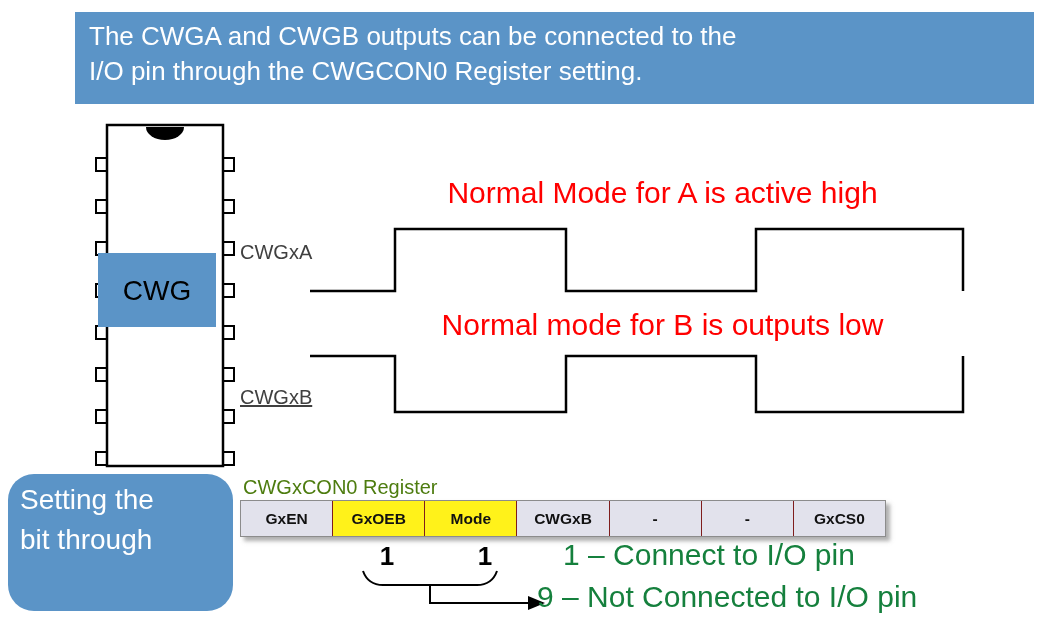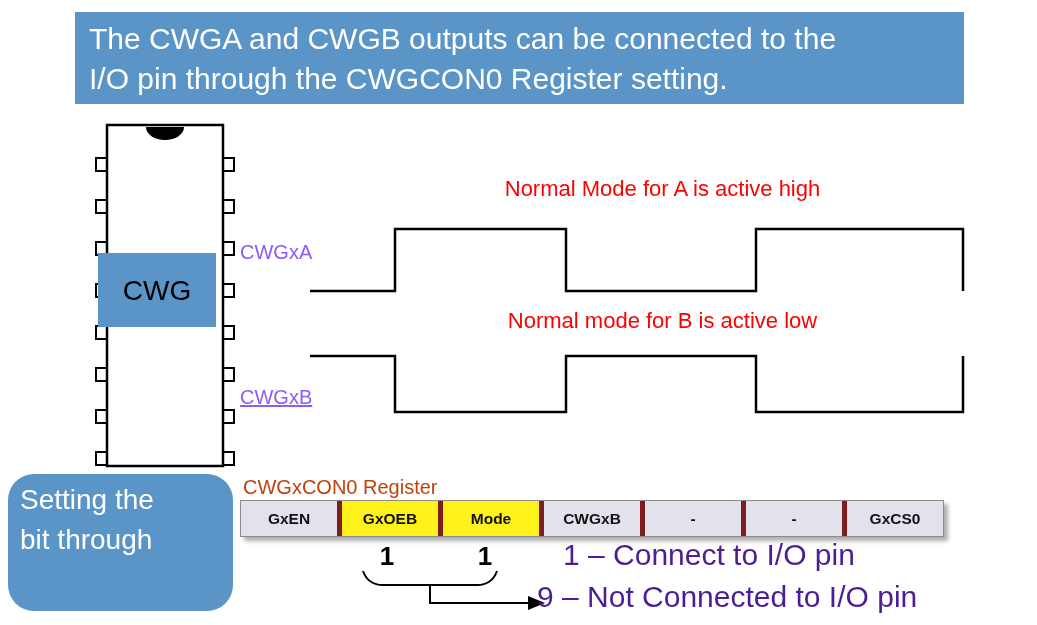--- a/index.html
+++ b/index.html
@@ -6,83 +6,83 @@
   html,body{
     width:1037px; height:625px;
     background:#ffffff;
     font-family:"Liberation Sans", sans-serif;
     color:#000;
   }
   body{ position:relative; overflow:hidden; }
 
   
   .banner{
-    position:absolute; left:75px; top:12px; width:889px; height:92px;
+    position:absolute; left:75px; top:12px; width:959px; height:92px;
     background:var(--panel-blue,#5b94c7);
-    color:#fff; font-size:30px; line-height:1.33;
+    color:#fff; font-size:26px; line-height:1.33;
     padding:7px 0 0 14px;
   }
 
   
   .chip-wrap{ position:absolute; left:90px; top:123px; width:150px; height:345px; }
 
   
-  .sig-label{ position:absolute; font-size:20px; color:#8b5cf6; }
+  .sig-label{ position:absolute; font-size:20px; color:#404040; }
   .lbl-a{ left:240px; top:241px; }
   .lbl-b{ left:240px; top:386px;text-decoration:underline; }
 
   
   .caption{
     position:absolute; left:370px; width:585px; text-align:center;
-    color:var(--caption-red,#ff0000); font-size:22px;
+    color:var(--caption-red,#ff0000); font-size:30px;
   }
   .cap-a{ top:176px; }
   .cap-b{ top:308px; }
 
   .wave{ position:absolute; left:303px; width:672px; }
   .wave-a{ top:221px; height:78px; }
   .wave-b{ top:349px; height:74px; }
 
   
   .note{
     position:absolute; left:8px; top:474px; width:225px; height:137px;
     background:var(--panel-blue,#5b94c7);
     color:#fff; font-size:28px; line-height:1.42;
     padding:6px 0 0 12px;
     border-radius:26px;
   }
 
   
-  .reg-title{ position:absolute; left:243px; top:476px; font-size:20px; color:#c2410c; }
+  .reg-title{ position:absolute; left:243px; top:476px; font-size:20px; color:#4d7c0f; }
   .reg{
-    position:absolute; left:240px; top:500px; width:704px; height:37px;
+    position:absolute; left:240px; top:500px; width:646px; height:37px;
     display:flex;
     border:1px solid #8c8c8c;
     box-shadow:4px 4px 4px rgba(110,110,110,.55);
     background:var(--cell-gray,#e2e2ec);
   }
   .cell{
     flex:1; text-align:center; line-height:35px;
     font-size:15.5px; font-weight:bold; color:#111;
-    border-left:5px solid #7f1d1d;
+    border-left:1px solid #7f1d1d;
     background:var(--cell-gray,#e2e2ec);
   }
   .cell:first-child{ border-left:none; }
   .cell.hl{ background:var(--highlight-yellow,#fff21a); }
 
   .bitval{
     position:absolute; top:541px; width:30px; text-align:center;
     font-size:26px; font-weight:bold; color:#000;
   }
   .bit-oeb{ left:372px; }
   .bit-oea{ left:470px; }
 
   .brace-arrow{ position:absolute; left:355px; top:569px; width:200px; height:48px; }
 
-  .legend{ position:absolute; font-size:30px; color:#4c1d95; white-space:nowrap; }
+  .legend{ position:absolute; font-size:30px; color:#15803d; white-space:nowrap; }
   .legend-1{ left:563px; top:538px; }
   .legend-2{ left:537px; top:580px; }
 </style>
 </head>
 <body style="--panel-blue: #5b94c7; --highlight-yellow: #fff21a; --cell-gray: #e2e2ec; --caption-red: #ff0000;">
 
 <div class="banner">
   <div>The CWGA and CWGB outputs can be connected to the</div>
   <div>I/O pin through the CWGCON0 Register setting.</div>
 </div>
@@ -120,21 +120,21 @@
     <text x="67" y="177" text-anchor="middle" font-size="28" fill="#000">CWG</text>
   </svg>
 </div>
 
 <div class="caption cap-a">Normal Mode for A is active high</div>
 <div class="sig-label lbl-a">CWGxA</div>
 <svg class="wave wave-a" viewBox="0 0 672 78">
   <path d="M7,70 H92 V8 H263 V70 H453 V8 H660 V70" fill="none" stroke="#000" stroke-width="2.5"></path>
 </svg>
 
-<div class="caption cap-b">Normal mode for B is active low</div>
+<div class="caption cap-b">Normal mode for B is outputs low</div>
 <div class="sig-label lbl-b">CWGxB</div>
 <svg class="wave wave-b" viewBox="0 0 672 74">
   <path d="M7,7 H92 V63 H263 V7 H453 V63 H660 V7" fill="none" stroke="#000" stroke-width="2.5"></path>
 </svg>
 
 <div class="note">
   <div>Setting the</div>
   <div>bit through</div>
 </div>
 

